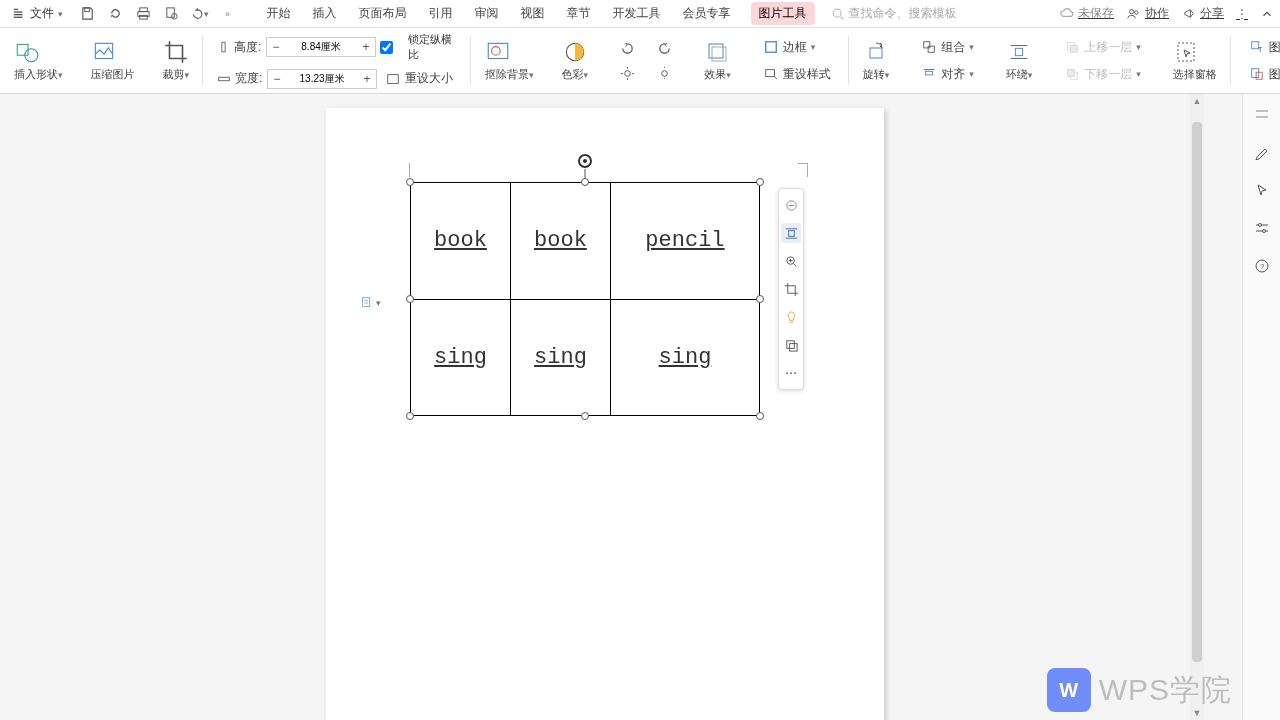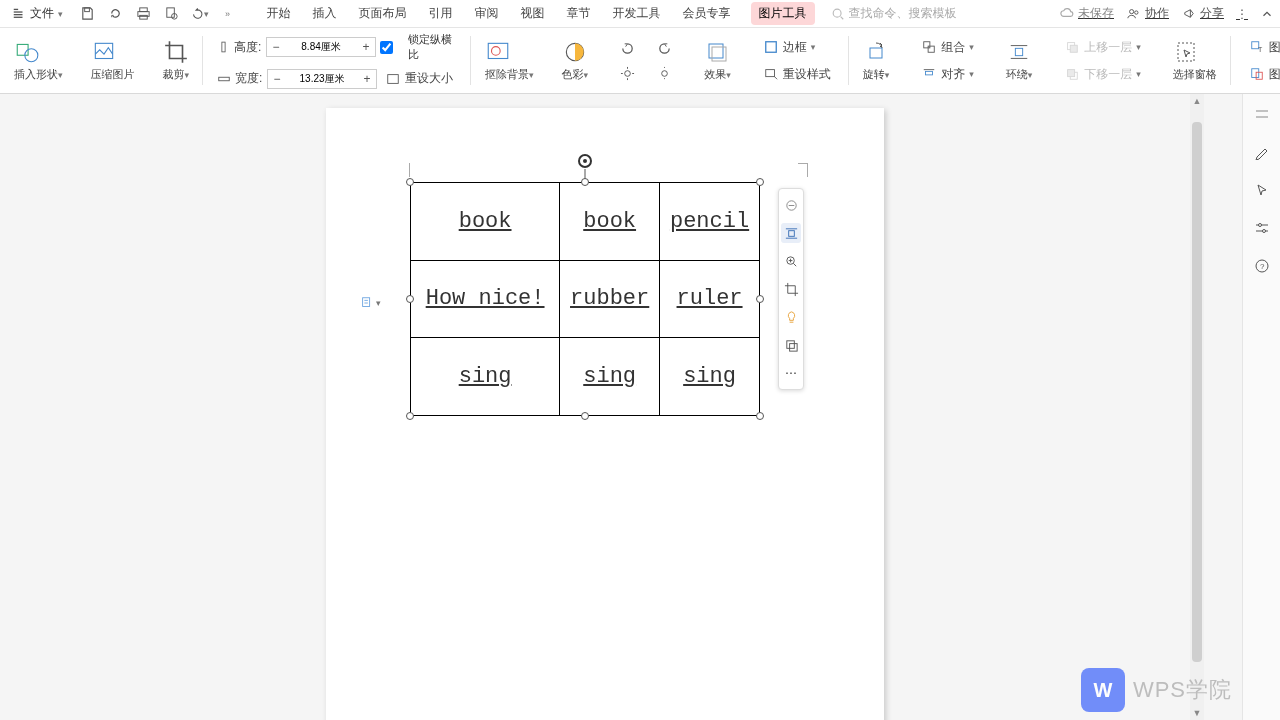--- a/index.html
+++ b/index.html
@@ -68,21 +68,21 @@
   
   .scrollbar-v { position:absolute; right:38px; top:0; bottom:0; width:14px; background:#f0f0f0; }
   .scroll-up, .scroll-down { height:14px; display:flex; align-items:center; justify-content:center; color:#888; cursor:pointer; font-size:9px; }
   .scroll-thumb { position:absolute; left:2px; right:2px; top:28px; height:540px; background:#cfcfcf; border-radius:4px; }
   
   .side-panel { width:38px; background:#fafafa; border-left:1px solid #e5e5e5; display:flex; flex-direction:column; align-items:center; gap:18px; padding-top:10px; }
   .side-panel .sp { width:20px; height:20px; display:flex; align-items:center; justify-content:center; cursor:pointer; }
   
   .watermark { position:absolute; right:10px; bottom:8px; display:flex; align-items:center; gap:8px; }
   .wm-logo { width:44px; height:44px; background:#5b7cfa; border-radius:8px; display:flex; align-items:center; justify-content:center; color:#fff; font-weight:bold; font-size:20px; opacity:.85; }
-  .wm-text { font-size:22px; color:#bdbdbd; font-weight:500; letter-spacing:1px; }
+  .wm-text { font-size:30px; color:#bdbdbd; font-weight:500; letter-spacing:1px; }
   
   svg { display:block; }
 </style>
 </head>
 <body>
 
 <div class="topbar">
   <div class="file-menu">
     <svg viewBox="0 0 16 16" width="14" height="14">
         <rect x="2" y="2" width="5" height="1.5" fill="#555"></rect>
@@ -468,25 +468,20 @@
 
       <div class="sel-wrap">
         <div class="rot"></div>
         <div class="sel-border"></div>
         <table class="inner-table">
           <tbody>
               <tr>
                 <td>book</td>
                 <td>book</td>
                 <td>pencil</td>
-              </tr>
-          <tr>
-                <td>How nice!</td>
-                <td>rubber</td>
-                <td>ruler</td>
               </tr>
           <tr>
                 <td>sing</td>
                 <td>sing</td>
                 <td>sing</td>
               </tr>
         </tbody>
           </table>
         <div class="handle h-tl"></div>
         <div class="handle h-tc"></div>

